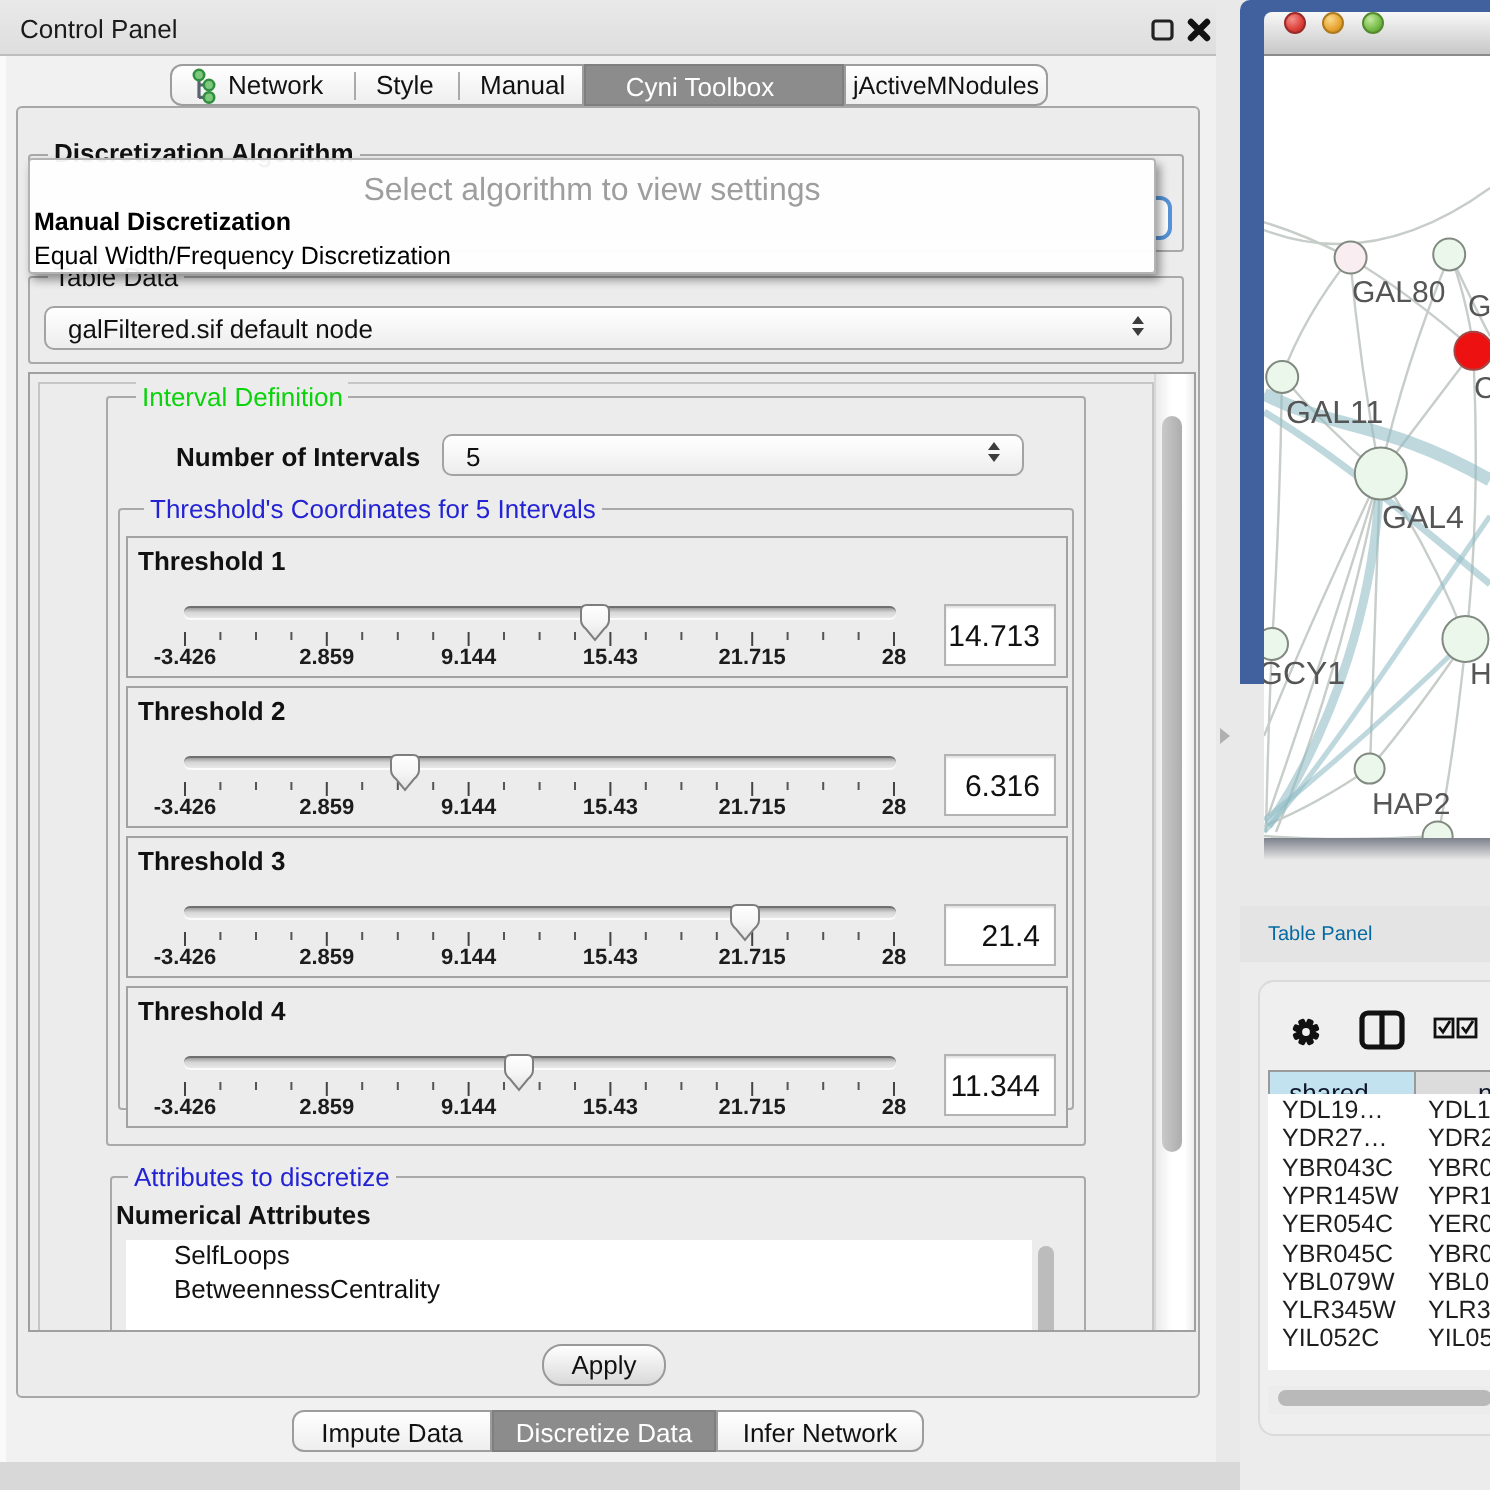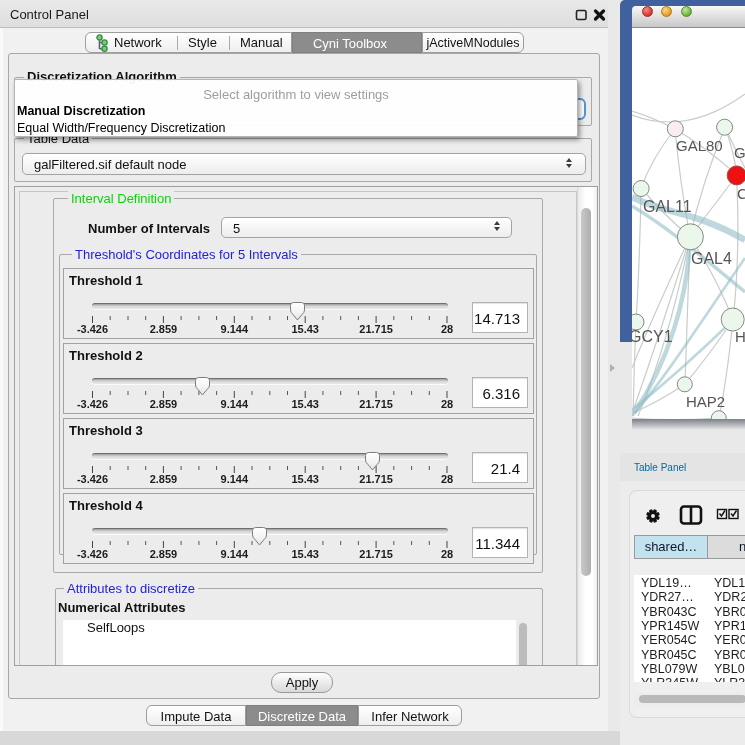--- a/index.html
+++ b/index.html
@@ -33,21 +33,21 @@
   .track { position:absolute; left:28px; top:34px; width:356px; height:6px; border-radius:3px; background:linear-gradient(#9e9e9e,#d6d6d6 45%,#e9e9e9); box-shadow:0 1px 0 #fbfbfb; border-top:1px solid #6f6f6f;}
   .thumb { position:absolute; top:32px; width:17px; height:20px; }
   .vbox { position:absolute; left:408px; top:33px; width:56px; height:31px; background:#fff; border:1px solid #b3b3b3; box-shadow:inset 0 1px 1px rgba(0,0,0,.12); }
   .vbox .n { position:absolute; right:7px; top:7px; font-size:15px; color:#111; }
   .ticklab { position:absolute; top:54px; font-size:11px; font-weight:bold; color:#1c1c1c; transform:translateX(-50%); }
   
   #attrlist { position:absolute; background:#fff; }
   #attrlist div { font-size:13px; color:#111; height:16.5px; padding-left:24px; }
   
   #popup { left:14px; top:79px; width:564px; height:58px; background:rgba(255,255,255,0.95); border:1px solid #b3b3b3; border-radius:2px; box-shadow:2px 3px 5px rgba(0,0,0,.4); z-index:50; }
-  #popup .p1 { position:absolute; left:0; right:0; top:7px; text-align:center; color:#9e9e9e; font-size:13px; }
+  #popup .p1 { position:absolute; left:0; right:0; top:7px; text-align:center; color:#9e9e9e; font-size:16px; }
   #popup .p2 { position:absolute; left:2px; top:24px; font-weight:bold; font-size:12.5px; color:#000; }
   #popup .p3 { position:absolute; left:2px; top:41px; font-size:12.5px; color:#000; }
   
   #scrollarea { left:14px; top:186px; width:584px; height:480px; border:1px solid #9f9f9f; background:#ececec; overflow:hidden; }
   
   #netwin { left:620px; top:0; width:125px; height:342px; background:#41619e; border-top-left-radius:5px; }
   #nettitle { position:absolute; left:12px; top:6px; width:113px; height:22px; background:linear-gradient(#f8f8f8,#c7c7c7); border-bottom:1px solid #8b8b8b; border-top-left-radius:4px; }
   .light { position:absolute; top:6px; width:11px; height:11px; border-radius:50%; }
   #netcanvas { position:absolute; left:12px; top:28px; width:113px; height:391px; background:#fff; overflow:hidden; }
   #netshadow { position:absolute; left:12px; top:419px; width:113px; height:11px; background:linear-gradient(rgba(15,25,45,.5),rgba(15,25,45,0)); }
@@ -311,20 +311,21 @@
         <div class="n">11.344</div>
       </div>
 </div>
 
   <div class="groupbox" style="left:40px;top:401px;width:488px;height:260px;">
     <div class="grouplab blue" style="left:8px;">Attributes to discretize</div>
   </div>
   <div class="abs" style="left:43px;top:413px;font-size:13px;font-weight:bold;color:#111;">Numerical Attributes</div>
   <div class="abs" id="attrlist" style="left:48px;top:433px;width:467px;height:100px;">
     <div>SelfLoops</div>
+    <div>BetweennessCentrality</div>
     <div style="position:absolute;right:0;top:0;width:14px;height:100%;background:#ececec;padding:0;"></div>
     <div style="position:absolute;right:3px;top:3px;width:8px;height:95%;border-radius:4px;background:#bcbcbc;padding:0;"></div>
   </div>
 
   <div style="position:absolute;right:0;top:0;width:20px;height:478px;background:linear-gradient(90deg,#eaeaea,#ffffff 40%,#ffffff 75%,#ededed);border-left:1px solid #d8d8d8;"></div>
   <div style="position:absolute;right:6px;top:21px;width:10px;height:368px;border-radius:5px;background:linear-gradient(90deg,#c9c9c9,#adadad);"></div>
 </div>
 
 <div class="abs" style="left:271px;top:672px;width:62px;height:21px;background:linear-gradient(#ffffff,#d9d9d9);border:1px solid #999;border-radius:10px;text-align:center;font-size:13px;color:#111;line-height:19px;">Apply</div>
 
@@ -435,21 +436,21 @@
       <rect x="73.5" y="5.5" width="9" height="9"></rect>
       <rect x="85" y="5.5" width="9" height="9"></rect>
       <path d="M75.5 9.5 L77.5 12 L81 6.5"></path>
       <path d="M87 9.5 L89 12 L92.5 6.5"></path>
     </g>
   </svg>
 
   <div class="hdr" style="left:4px;width:74px;background:#c3e2ef;text-align:center;line-height:22px;">shared…</div>
   <div class="hdr" style="left:78px;width:42px;background:#dcdcdc;border-left:none;line-height:22px;padding-left:31px;">n</div>
 
-  <div style="position:absolute;left:4px;top:84px;width:112px;height:107px;background:#fff;overflow:hidden;">
+  <div style="position:absolute;left:4px;top:56px;width:112px;height:138px;background:#fff;overflow:hidden;">
     <div class="row" style="position:absolute;left:7px;top:1.0px;">YDL19…</div>
     <div class="row" style="position:absolute;left:80px;top:1.0px;">YDL194W</div>
     <div class="row" style="position:absolute;left:7px;top:15.3px;">YDR27…</div>
     <div class="row" style="position:absolute;left:80px;top:15.3px;">YDR277C</div>
     <div class="row" style="position:absolute;left:7px;top:29.6px;">YBR043C</div>
     <div class="row" style="position:absolute;left:80px;top:29.6px;">YBR043C</div>
     <div class="row" style="position:absolute;left:7px;top:43.9px;">YPR145W</div>
     <div class="row" style="position:absolute;left:80px;top:43.9px;">YPR145W</div>
     <div class="row" style="position:absolute;left:7px;top:58.2px;">YER054C</div>
     <div class="row" style="position:absolute;left:80px;top:58.2px;">YER054C</div>

